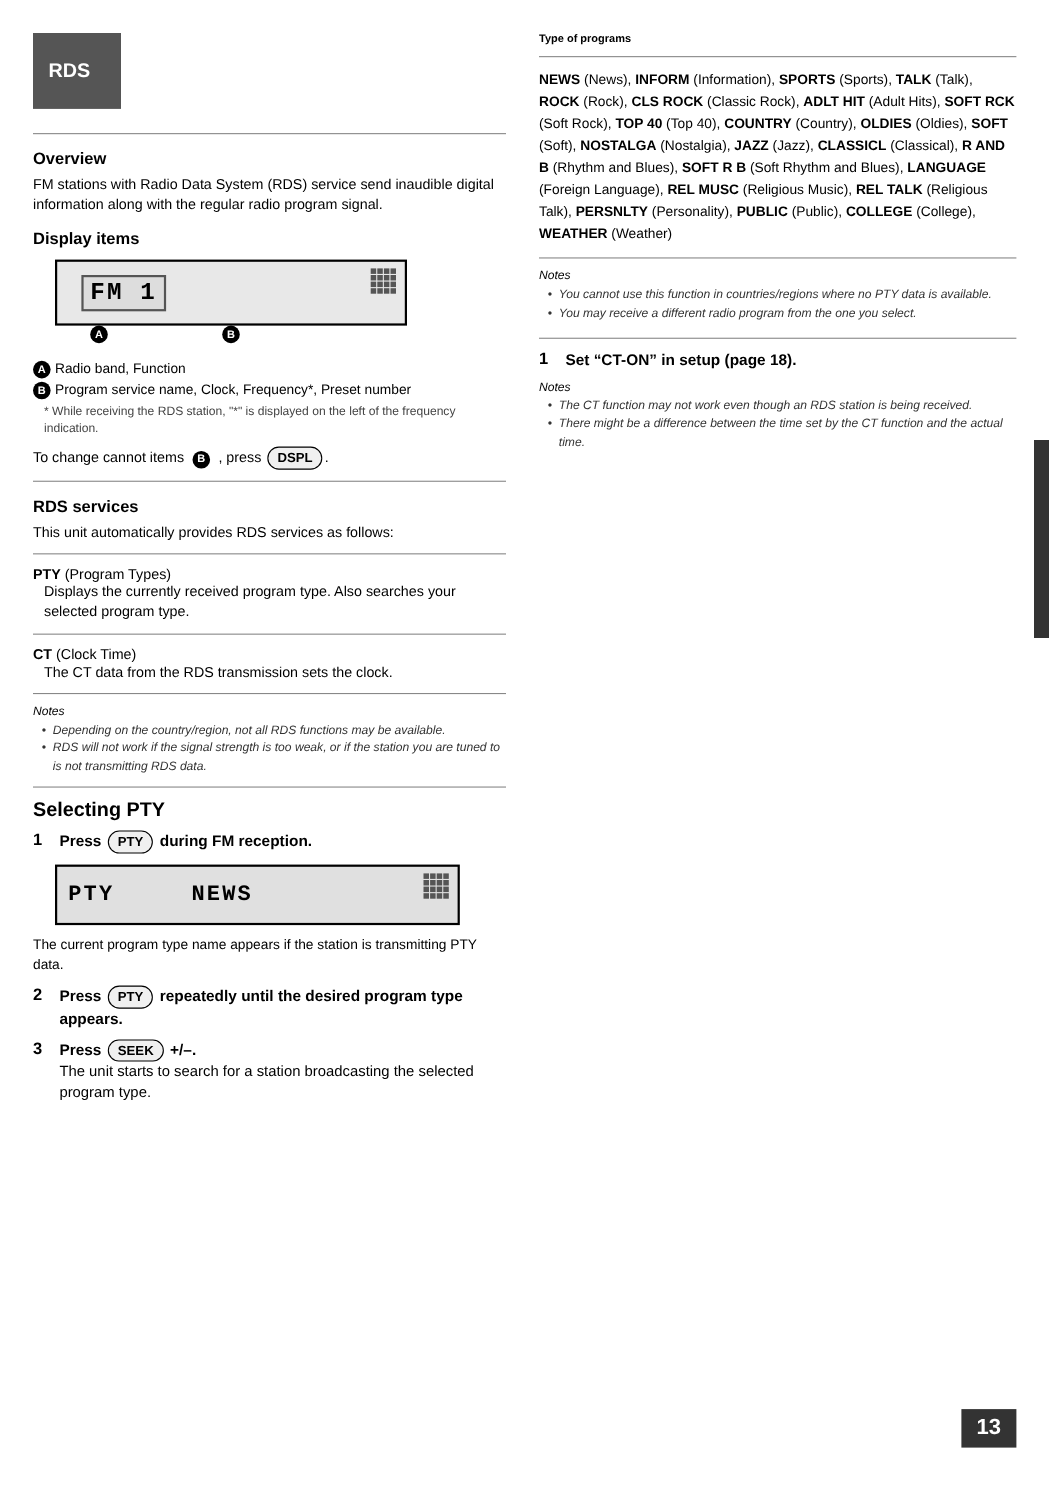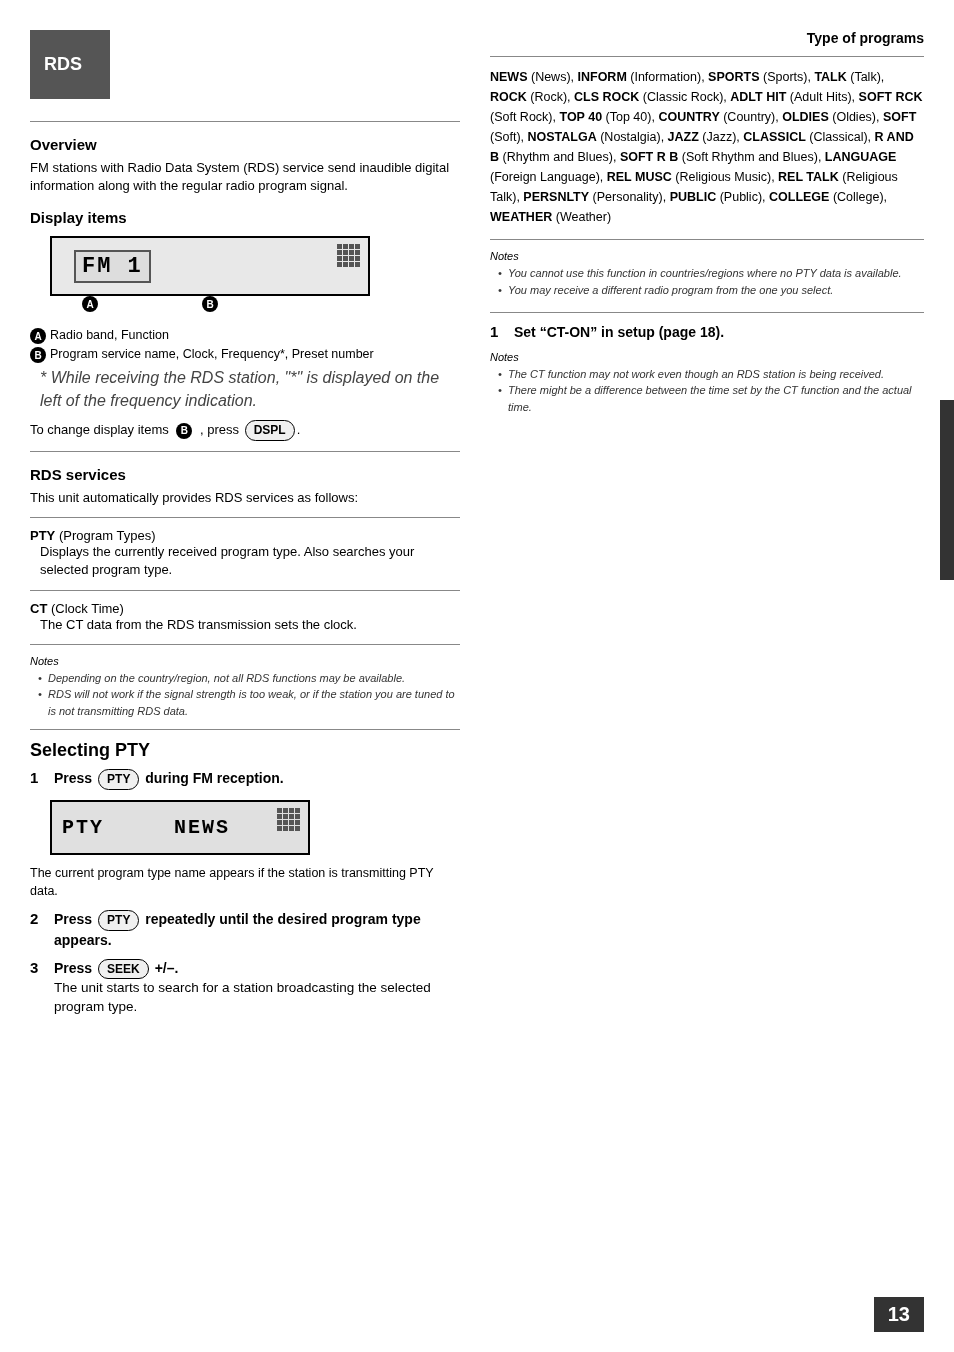--- a/index.html
+++ b/index.html
@@ -132,23 +132,22 @@
     }
 
     .annotation {
       display: flex;
       align-items: flex-start;
       margin: 3px 0;
       font-size: 12.5px;
     }
 
     .small-note {
-      font-size: 16px;
+      font-size: 11px;
       color: #444;
-      font-style: italic;
       margin: 4px 0 4px 10px;
       line-height: 1.4;
     }
 
     
     .pty-ct-label {
       font-weight: bold;
       font-size: 13px;
     }
     .pty-ct-desc {
@@ -207,21 +206,21 @@
       line-height: 1.4;
     }
     .step-content b {
       font-size: 14px;
     }
 
     
     .pty-display {
       border: 2px solid #000;
       background: #e0e0e0;
-      width: 260px;
+      width: 368px;
       height: 55px;
       margin: 10px 0 10px 20px;
       display: flex;
       align-items: center;
       padding: 6px 10px;
       position: relative;
     }
     .pty-text {
       font-family: 'Courier New', monospace;
       font-size: 20px;
@@ -245,24 +244,23 @@
       border-radius: 12px;
       padding: 1px 8px;
       font-size: 12px;
       font-weight: bold;
       background: #f0f0f0;
       margin: 0 2px;
     }
 
     
     .right-section-title {
-      font-size: 14px;
+      font-size: 10px;
       font-weight: bold;
       margin-bottom: 7px;
-      text-align: right;
     }
 
     .programs-text {
       font-size: 12.5px;
       line-height: 1.6;
     }
     .programs-text b {
       font-weight: bold;
     }
 
@@ -287,21 +285,21 @@
     .ct-step-content {
       flex: 1;
       font-size: 14px;
       font-weight: bold;
       line-height: 1.4;
     }
 
     
     .page-number {
       position: absolute;
-      bottom: 20px;
+      bottom: 36px;
       right: 30px;
       background: #333;
       color: #fff;
       font-size: 20px;
       font-weight: bold;
       padding: 6px 14px;
     }
 
     .right-bar {
       position: absolute;
@@ -368,21 +366,21 @@
         <span>Radio band, Function</span>
       </div>
       <div class="annotation">
         <span class="circle-label">B</span>
         <span>Program service name, Clock, Frequency*, Preset number</span>
       </div>
 
       <p class="small-note">* While receiving the RDS station, "*" is displayed on the left of the frequency indication.</p>
 
       <p style="margin-top:8px; font-size:13px;">
-        <span>To change display items</span>
+        <span>To change cannot items</span>
         <span style="font-weight:bold; margin-left:4px;"> <span class="circle-label" style="background:#000;color:#fff;font-size:10px;width:16px;height:16px;">B</span></span>
         <span>, press </span>
         <span class="btn">DSPL</span>.
       </p>
 
       <hr class="divider">
 
       
       <div class="section-title">RDS services</div>
       <p>This unit automatically provides RDS services as follows:</p>

